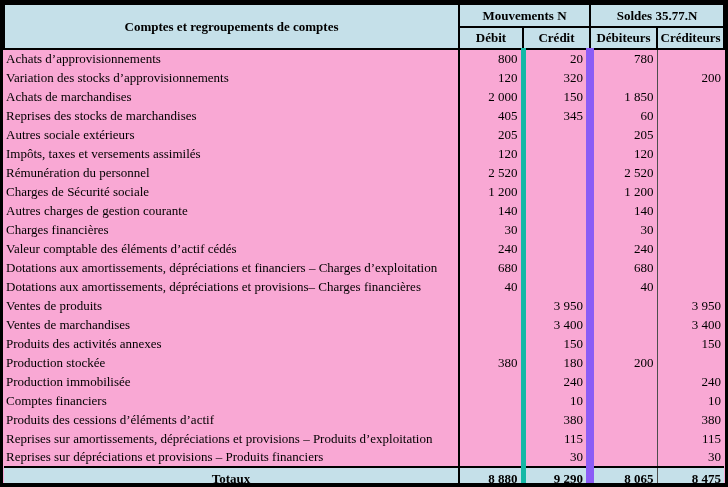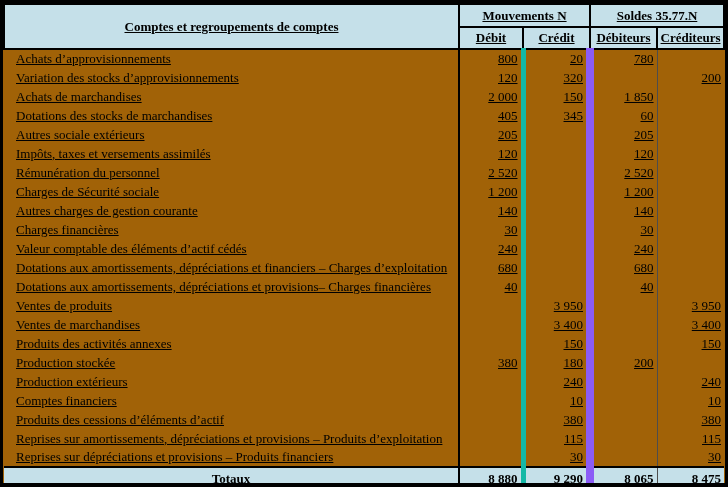--- a/index.html
+++ b/index.html
@@ -1,23 +1,22 @@
 <!DOCTYPE html>
 <html><head>
 <meta charset="utf-8">
 <style>
   html,body { margin:0; padding:0; background:#fff; }
   .page {
     box-sizing:border-box;
     width:728px; height:487px;
     border:3px solid #000;
     border-bottom-width:4px;
-    background:#a16207;
+    background:#f9a8d4;
     overflow:hidden;
-    text-decoration:underline;
   }
   table.balance {
     width:100%; height:100%;
     border-collapse:collapse;
     table-layout:fixed;
     font-family:"Liberation Serif","DejaVu Serif",serif;
     font-size:13px;
     color:#000;
   }
   thead th {
@@ -29,21 +28,21 @@
   }
   thead tr.group-row th { height:21px; }
   thead tr.sub-row th   { height:20px;margin-top:28px; }
   tbody tr { height:19px; }
   tbody td {
     padding:0 3px;
     white-space:nowrap;
     overflow:hidden;
     vertical-align:middle;
   }
-  td.lbl { text-align:left; padding-left:12px; }
+  td.lbl { text-align:left; padding-left:2px; }
   td.num { text-align:right; }
   .c-debit      { border-left:2px solid #000; }
   .c-credit     { border-left:5px solid #14b8a6; }
   .c-debiteurs  { border-left:8px solid #8b5cf6; }
   .c-crediteurs { border-left:1px solid #4d4d4d; }
   tfoot td {
     background:#C5E0E9;
     border-top:2px solid #000;
     font-weight:bold;
     height:21px;
@@ -94,21 +93,21 @@
           <td class="num c-crediteurs">200</td>
         </tr>
         <tr>
           <td class="lbl">Achats de marchandises</td>
           <td class="num c-debit">2 000</td>
           <td class="num c-credit">150</td>
           <td class="num c-debiteurs">1 850</td>
           <td class="num c-crediteurs"></td>
         </tr>
         <tr>
-          <td class="lbl">Dotations des stocks de marchandises</td>
+          <td class="lbl">Reprises des stocks de marchandises</td>
           <td class="num c-debit">405</td>
           <td class="num c-credit">345</td>
           <td class="num c-debiteurs">60</td>
           <td class="num c-crediteurs"></td>
         </tr>
         <tr>
           <td class="lbl">Autres sociale extérieurs</td>
           <td class="num c-debit">205</td>
           <td class="num c-credit"></td>
           <td class="num c-debiteurs">205</td>
@@ -192,21 +191,21 @@
           <td class="num c-crediteurs">150</td>
         </tr>
         <tr>
           <td class="lbl">Production stockée</td>
           <td class="num c-debit">380</td>
           <td class="num c-credit">180</td>
           <td class="num c-debiteurs">200</td>
           <td class="num c-crediteurs"></td>
         </tr>
         <tr>
-          <td class="lbl">Production extérieurs</td>
+          <td class="lbl">Production immobilisée</td>
           <td class="num c-debit"></td>
           <td class="num c-credit">240</td>
           <td class="num c-debiteurs"></td>
           <td class="num c-crediteurs">240</td>
         </tr>
         <tr>
           <td class="lbl">Comptes financiers</td>
           <td class="num c-debit"></td>
           <td class="num c-credit">10</td>
           <td class="num c-debiteurs"></td>

